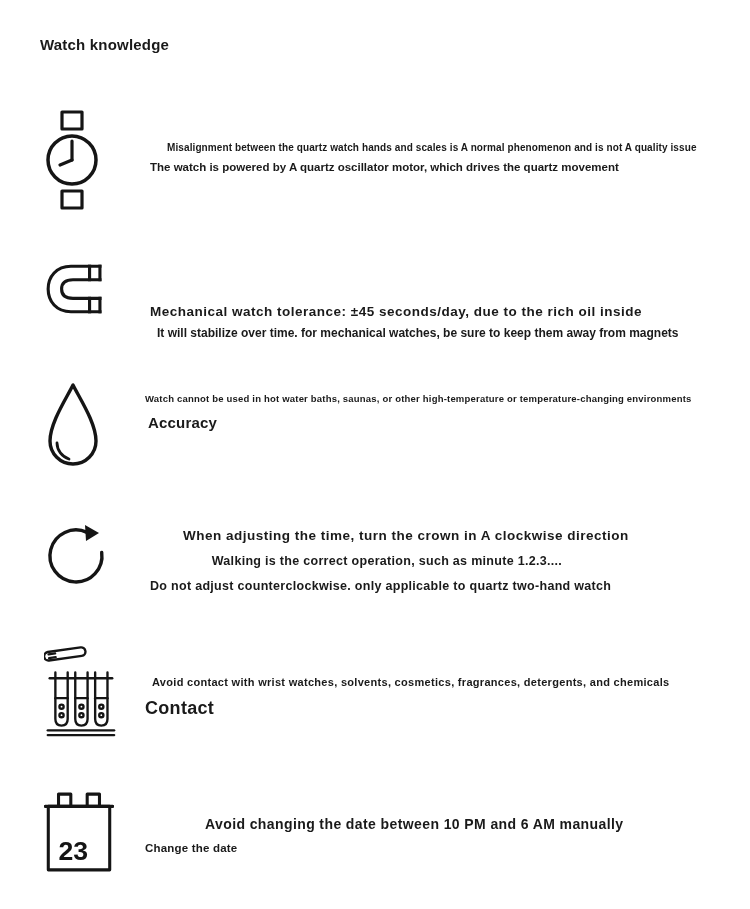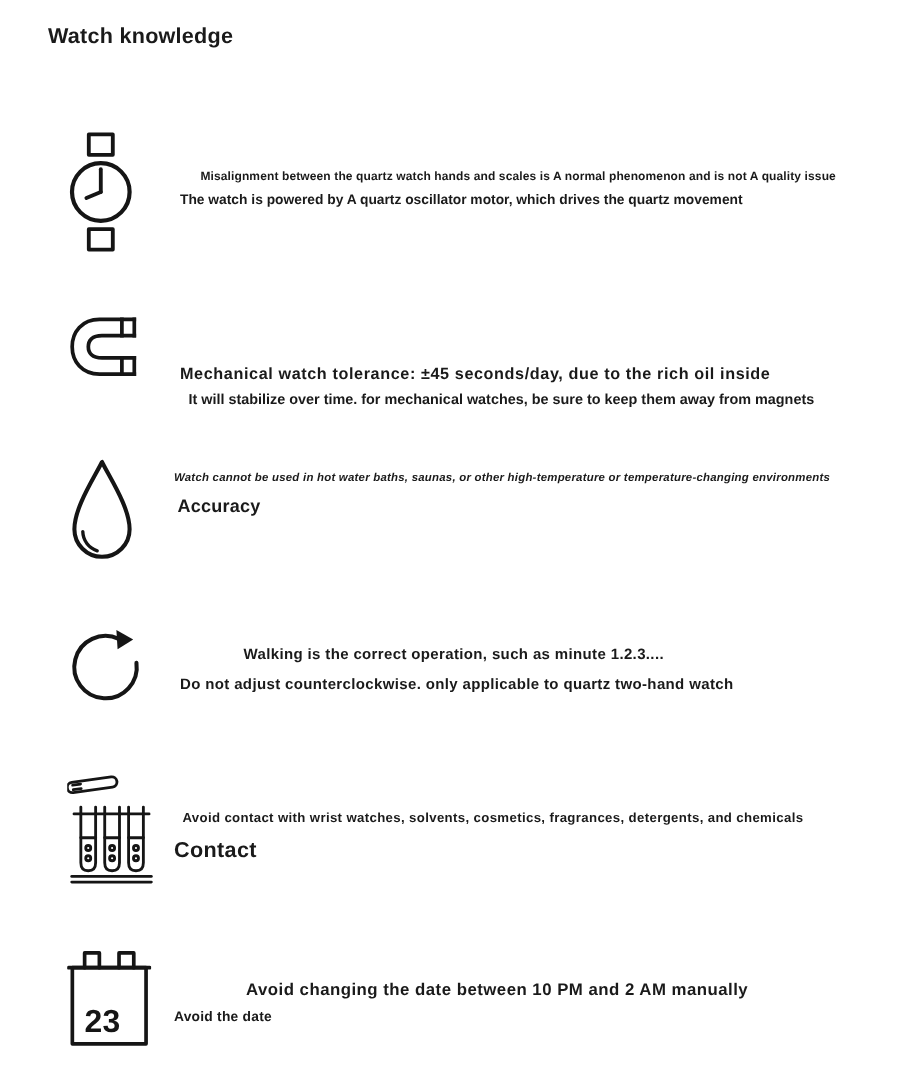--- a/index.html
+++ b/index.html
@@ -1,43 +1,43 @@
 <!DOCTYPE html>
 <html><head>
 <meta charset="utf-8">
 <style>
   * { margin:0; padding:0; box-sizing:border-box; }
   html,body { background:#ffffff; }
   body {
     width:750px; height:909px; position:relative; overflow:hidden;
     font-family:"Liberation Sans", sans-serif; color:#1a1a1a;
   }
-  .page-title { position:absolute; left:40px; top:20px; font-size:18px; font-weight:700; letter-spacing:.2px; }
+  .page-title { position:absolute; left:40px; top:36px; font-size:15px; font-weight:700; letter-spacing:.2px; }
   .section  { position:absolute; left:40px; }
-  .icon-box { position:absolute; left:16px; top:0; }
+  .icon-box { position:absolute; left:4px; top:0; }
   .text-col { position:absolute; left:105px; }
   .line { white-space:nowrap; line-height:1.15; }
 
   
   .s1 { top:110px; }
   .s1 .text-col { top:32px; }
   .s1 .l1 { font-size:10px;   font-weight:700; padding-left:22px; letter-spacing:.1px; }
   .s1 .l2 { font-size:11.5px; font-weight:700; padding-left:5px;  margin-top:7px; }
 
   
   .s2 { top:262px; }
   .s2 .text-col { top:2px; }
   .s2 .l1 { font-size:13.5px; font-weight:700; padding-left:5px;  letter-spacing:.5px;margin-top:40px; }
   .s2 .l2 { font-size:12px; font-weight:600; padding-left:12px; margin-top:7px; }
   .s2 .l3 { font-size:10px;   font-weight:600; padding-left:3px;  margin-top:10px; letter-spacing:.4px; }
 
   
   .s3 { top:380px; }
   .s3 .text-col { top:14px; }
-  .s3 .l1 { font-size:9.5px;  font-weight:700; letter-spacing:.2px;font-style:italic; }
+  .s3 .l1 { font-size:9.5px;  font-weight:700; letter-spacing:.2px; }
   .s3 .l2 { font-size:10.5px; font-weight:600; padding-left:9px; margin-top:11px; letter-spacing:.2px; }
   .s3 .heading { font-size:15px; font-weight:700; padding-left:3px; margin-top:9px; letter-spacing:.2px; }
 
   
   .s4 { top:520px; }
   .s4 .text-col { top:8px; }
   .s4 .l1 { font-size:13.5px; font-weight:700; padding-left:38px; letter-spacing:.5px; }
   .s4 .l2 { font-size:12.5px; font-weight:700; margin-top:10px; letter-spacing:.3px;text-align:center; }
   .s4 .l3 { font-size:12.5px; font-weight:700; padding-left:5px; margin-top:11px; letter-spacing:.3px; }
 
@@ -107,20 +107,21 @@
 </div>
 
 <div class="section s4">
   <div class="icon-box">
     <svg width="64" height="68" viewBox="0 0 64 68" fill="none" stroke="#151515" stroke-width="3.4" stroke-linecap="round">
       <path d="M43,12.4 A26,26 0 1 0 57.7,32.4"></path>
       <polygon points="55,13 41,5 42,21" fill="#151515" stroke="none"></polygon>
     </svg>
   </div>
   <div class="text-col">
+    <div class="line l1">When adjusting the time, turn the crown in A clockwise direction</div>
     <div class="line l2">Walking is the correct operation, such as minute 1.2.3....</div>
     <div class="line l3">Do not adjust counterclockwise. only applicable to quartz two-hand watch</div>
   </div>
 </div>
 
 <div class="section s5">
   <div class="icon-box">
     <svg width="72" height="97" viewBox="0 0 76 100" fill="none" stroke="#151515" stroke-width="2.5" stroke-linecap="round" stroke-linejoin="round">
       <g transform="rotate(-8 21 11)">
         <rect x="0" y="6" width="44" height="9" rx="4.5"></rect>
@@ -154,16 +155,16 @@
   <div class="icon-box">
     <svg width="70" height="86" viewBox="0 0 68 84" fill="none" stroke="#151515" stroke-width="3" stroke-linecap="round" stroke-linejoin="round">
       <path d="M14,16 V4 H26 V16"></path>
       <path d="M42,16 V4 H54 V16"></path>
       <path d="M1,16 H67"></path>
       <rect x="4" y="16" width="60" height="62"></rect>
       <text x="14" y="68" font-size="26" font-weight="bold" fill="#151515" stroke="none" font-family="Liberation Sans, sans-serif">23</text>
     </svg>
   </div>
   <div class="text-col">
-    <div class="line l1">Avoid changing the date between 10 PM and 2 AM manually</div>
-    <div class="line heading">Avoid the date</div>
+    <div class="line l1">Avoid changing the date between 10 PM and 6 AM manually</div>
+    <div class="line heading">Change the date</div>
   </div>
 </div>
 
 </body></html>

